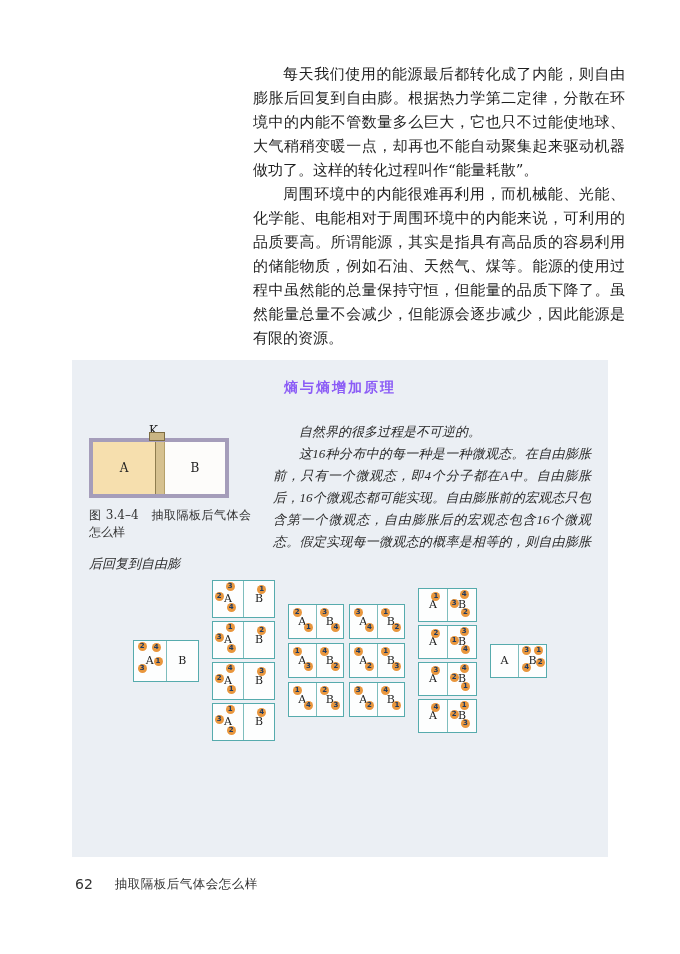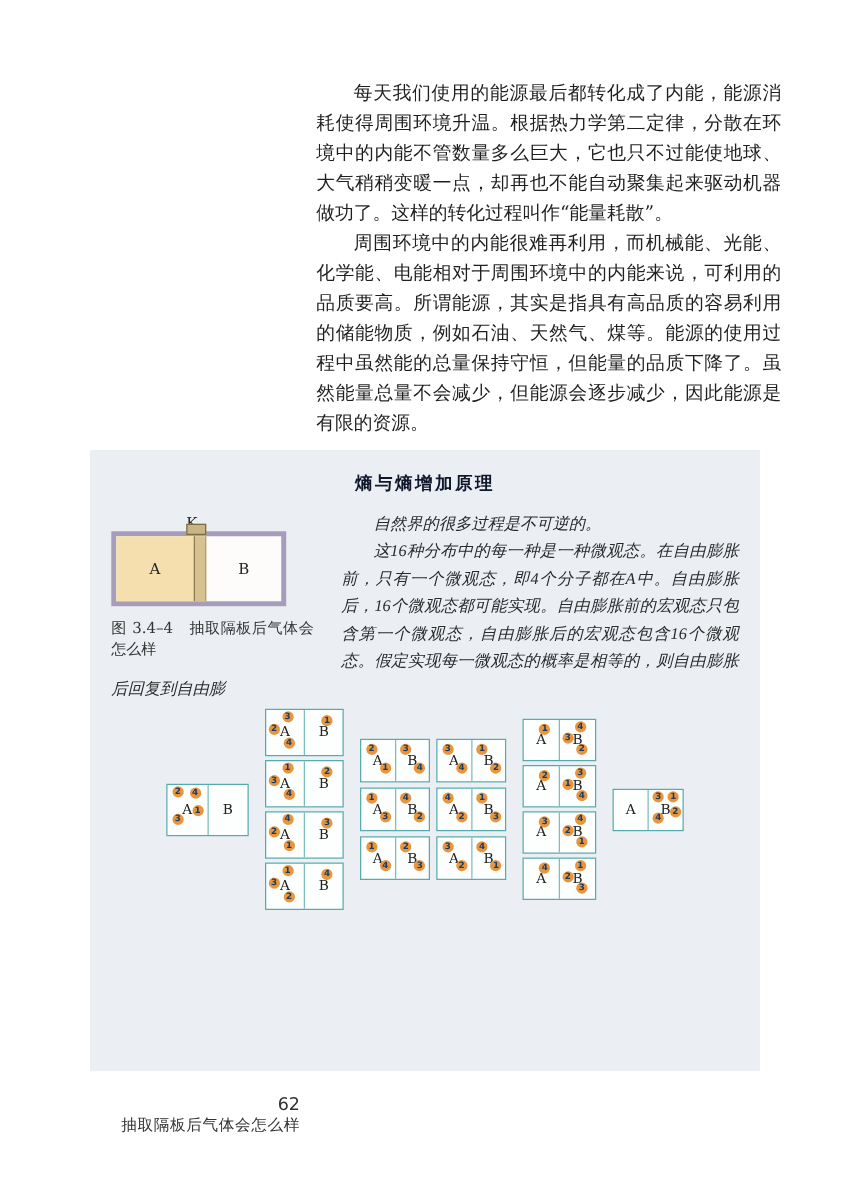--- a/index.html
+++ b/index.html
@@ -15,22 +15,22 @@
   .ext-header{position:absolute;left:68px;top:320px;width:542px;display:flex;align-items:center;}
   .ext-icon{width:34px;height:34px;flex:0 0 34px;}
   .ext-label{font-size:15px;font-weight:bold;color:#176f8a;letter-spacing:1.5px;margin-left:8px;}
   .ext-rule{flex:1;height:2px;margin-left:10px;margin-top:3px;
             background:linear-gradient(to right,#9cb9cb,#dde7ee);}
 
   
   .ext-box{position:absolute;left:72px;top:360px;width:536px;height:497px;background:#ebeff4;
            box-sizing:border-box;padding:0 17px;overflow:hidden;
            font-style:italic;font-size:13px;line-height:22px;color:#2a2a2a;text-align:justify;}
-  .box-title{font-style:normal;font-weight:bold;font-size:14px;letter-spacing:2px;color:#0f172a;
-             text-align:center;margin:16px 0 10px 0;}
+  .box-title{font-style:normal;font-weight:bold;font-size:14px;letter-spacing:2px;color:#8b5cf6;
+             text-align:center;margin:16px 0 23px 0;}
   .ext-box p.k{margin:0;text-indent:2em;font-family:Liberation Serif, serif;}
   .ext-box sup{font-size:9px;font-style:normal;}
 
   
   .f344{float:left;width:162px;margin:3px 22px 4px 0;font-style:normal;}
   .f344-k{font-size:12px;color:#222;height:14px;line-height:14px;margin-left:60px;}
   .f344-box{position:relative;width:140px;height:60px;box-sizing:border-box;
             border:4px solid #a59dba;background:#fdfcfa;display:flex;}
   .f344-a{width:62px;background:#f6dfae;display:flex;align-items:center;justify-content:center;
           font-size:12px;color:#222;}
@@ -52,31 +52,31 @@
   .c3 .mbox{width:59px;height:34px;}
   .c4 .mbox{width:57px;height:34px;}
   .half{position:relative;flex:1;display:flex;align-items:center;justify-content:center;}
   .half.a{border-right:1px solid #7ebdbd;}
   .half .cl{font-size:11px;color:#222;font-family:"DejaVu Serif",serif;}
   .mol{position:absolute;width:9px;height:9px;border-radius:50%;background:#e8963d;
        color:#1d3a63;font-size:7px;line-height:9px;text-align:center;font-weight:bold;
        font-family:"DejaVu Sans","Liberation Sans",sans-serif;}
 
   
-  .footer{position:absolute;left:75px;top:876px;display:flex;align-items:flex-end;color:#333;flex-direction:column;}
+  .footer{position:absolute;left:75px;top:876px;display:flex;align-items:flex-start;color:#333;}
   .footer .num{font-size:14px;font-family:"DejaVu Sans","Liberation Sans",sans-serif;}
   .footer .title{font-size:12.5px;margin-left:22px;letter-spacing:0.5px;}
 </style>
 </head>
 <body>
 
 <div class="page">
 
   <div class="intro">
-    <p>每天我们使用的能源最后都转化成了内能，能源消耗使得周围环境升温。根据热力学第二定律，分散在环境中的内能不管数量多么巨大，它也只不过能使地球、大气稍稍变暖一点，却再也不能自动聚集起来驱动机器做功了。这样的转化过程叫作“能量耗散”。</p>
+    <p>每天我们使用的能源最后都转化成了内能，则自由膨胀后回复到自由膨。根据热力学第二定律，分散在环境中的内能不管数量多么巨大，它也只不过能使地球、大气稍稍变暖一点，却再也不能自动聚集起来驱动机器做功了。这样的转化过程叫作“能量耗散”。</p>
     <p>周围环境中的内能很难再利用，而机械能、光能、化学能、电能相对于周围环境中的内能来说，可利用的品质要高。所谓能源，其实是指具有高品质的容易利用的储能物质，例如石油、天然气、煤等。能源的使用过程中虽然能的总量保持守恒，但能量的品质下降了。虽然能量总量不会减少，但能源会逐步减少，因此能源是有限的资源。</p>
   </div>
 
 
   <div class="ext-box">
     <div class="box-title">熵与熵增加原理</div>
 
     <div class="f344">
       <div class="f344-k">K</div>
       <div class="f344-box">

